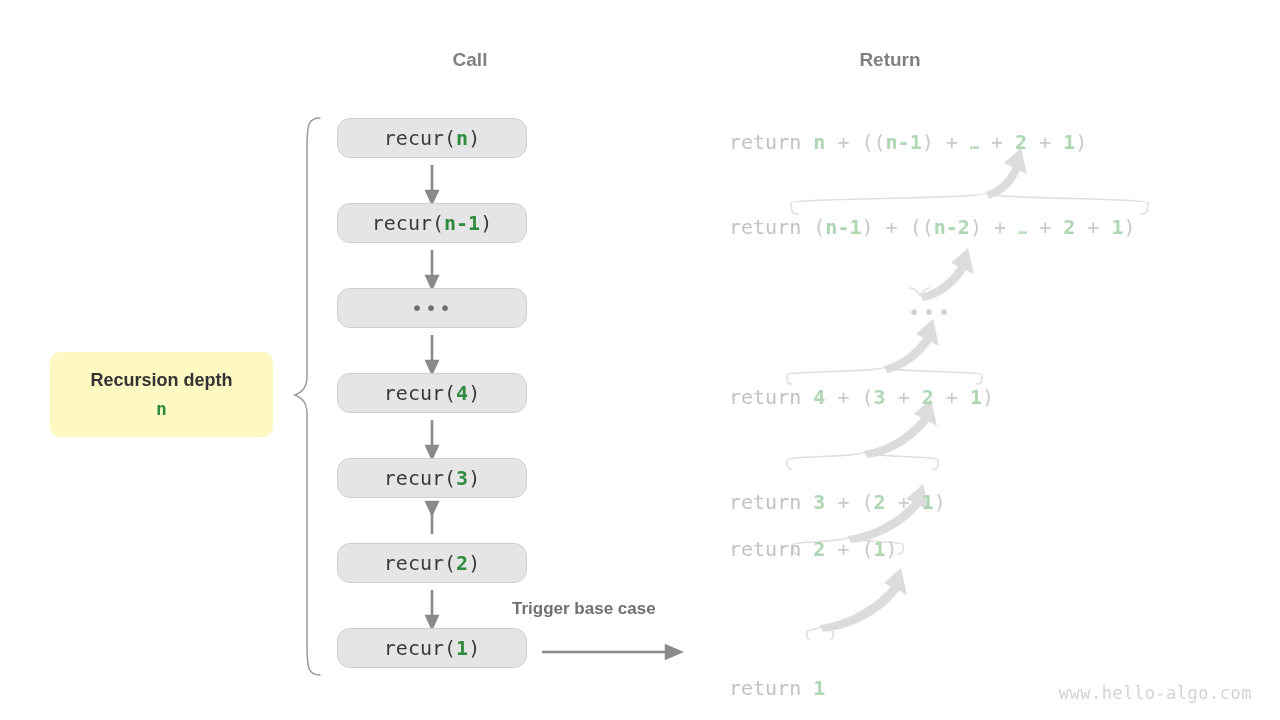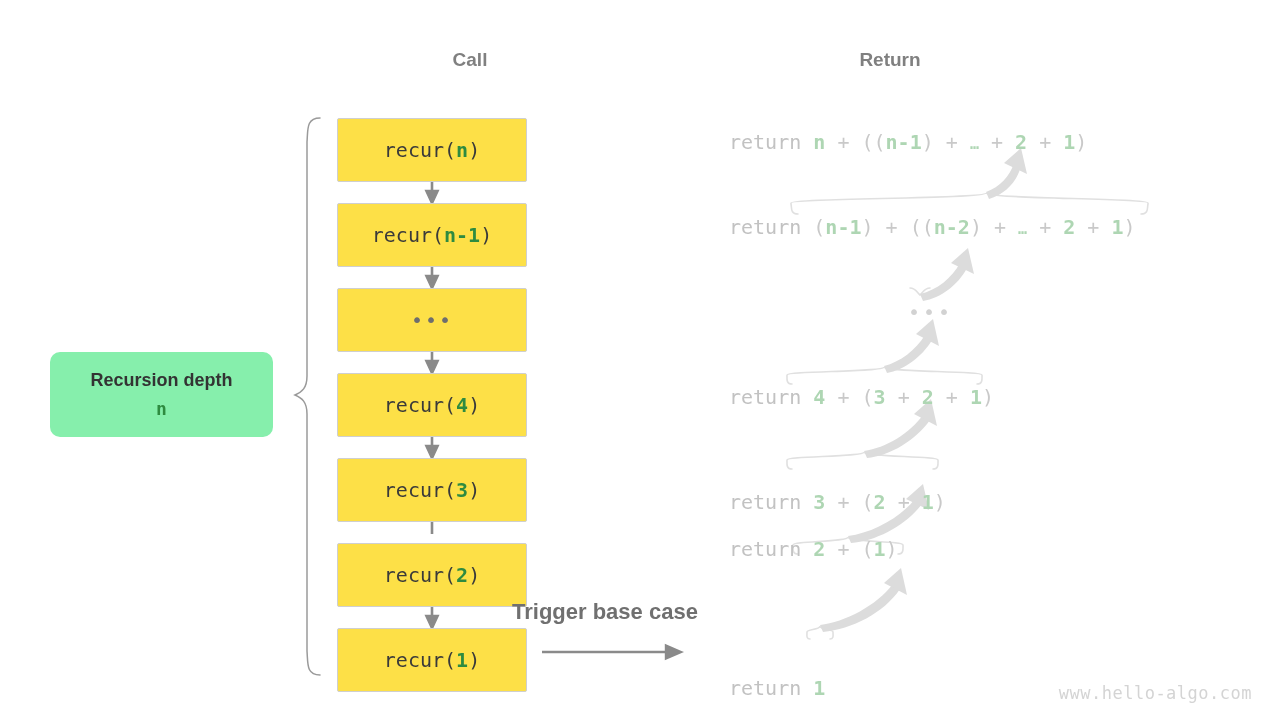--- a/index.html
+++ b/index.html
@@ -33,25 +33,25 @@
     white-space: nowrap;
   }
   #header-call  { left: 430px; top: 49px; margin-left: 40px; }
   #header-return{ left: 890px; top: 49px; }
 
   
   .call-box {
     position: absolute;
     left: 337px;
     width: 190px;
-    height: 64px;
+    height: 40px;
     box-sizing: border-box;
-    background: #fde047;
+    background: #e5e5e5;
     border: 1.6px solid #cfcfcf;
-    border-radius: 2px;
+    border-radius: 13px;
     display: flex;
     align-items: center;
     justify-content: center;
     font-family: "DejaVu Sans Mono", monospace;
     font-size: 20px;
     color: #3a3a3a;
     letter-spacing: 0px;
   }
   .call-box .arg {
     color: #2e8b40;
@@ -93,21 +93,21 @@
   }
 
   
   #depth-label {
     position: absolute;
     left: 50px;
     top: 352px;
     width: 223px;
     height: 85px;
     box-sizing: border-box;
-    background: #86efac;
+    background: #fef9c3;
     border-radius: 10px;
     display: flex;
     flex-direction: column;
     align-items: center;
     justify-content: center;
     gap: 7px;
   }
   #depth-label .t1 {
     font-family: "Liberation Sans", sans-serif;
     font-weight: bold;
@@ -120,21 +120,21 @@
     font-size: 18px;
     color: #2e8b40;
   }
 
   #trigger-label {
     position: absolute;
     left: 512px;
     top: 599px;
     font-family: "Liberation Sans", sans-serif;
     font-weight: bold;
-    font-size: 22px;
+    font-size: 17px;
     color: #707070;
     white-space: nowrap;
   }
 
   #watermark {
     position: absolute;
     right: 28px;
     bottom: 17px;
     font-family: "DejaVu Sans Mono", monospace;
     font-size: 17px;

